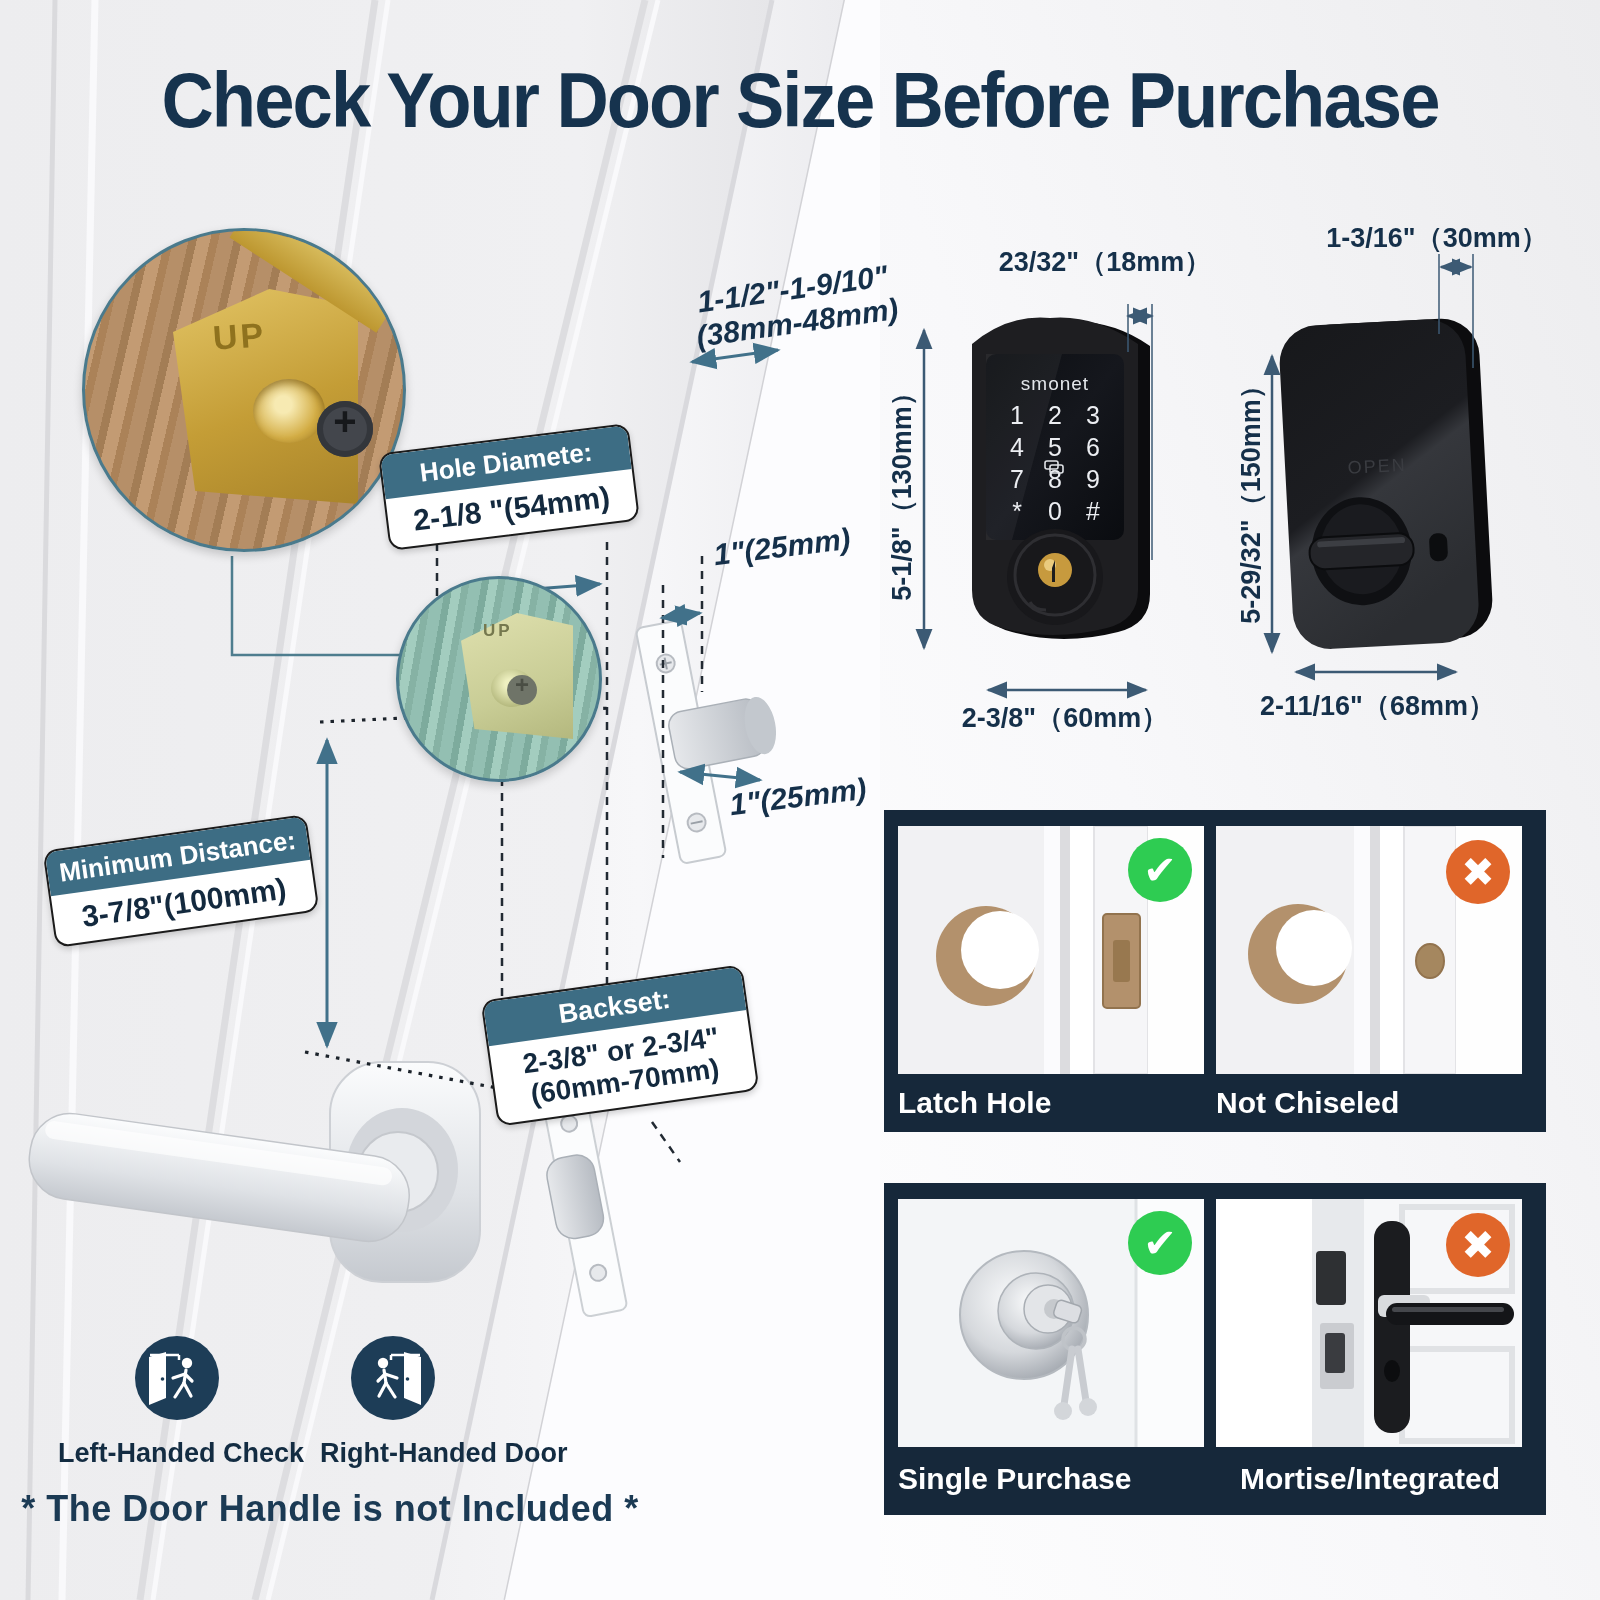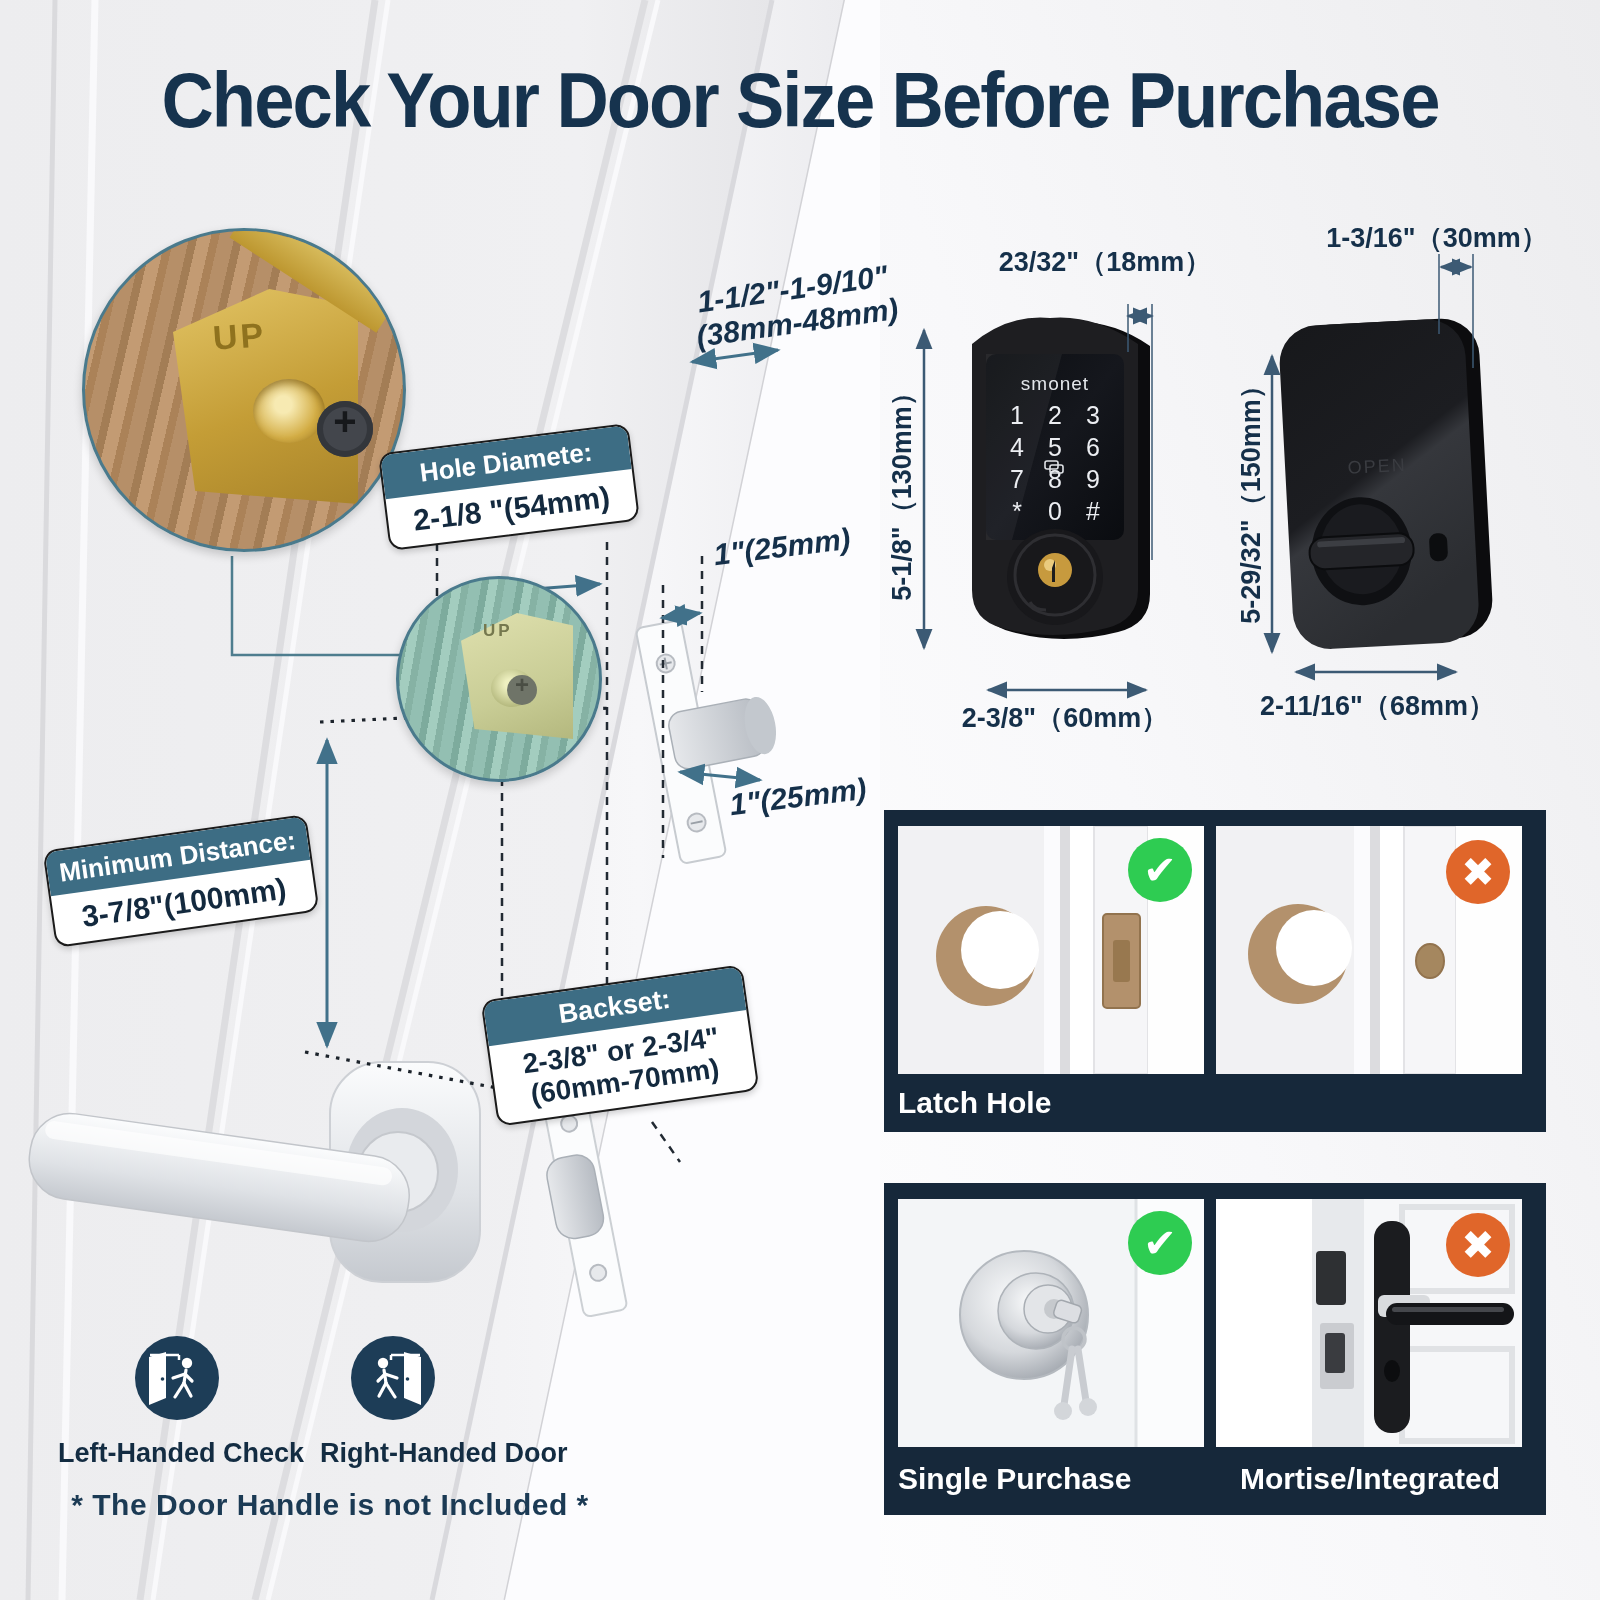--- a/index.html
+++ b/index.html
@@ -32,21 +32,21 @@
   .panel{background:#16283a;}
   .pbox{background:#ffffff;overflow:hidden;}
   .plabel{color:#ffffff;font-weight:bold;font-size:30px;text-align:left;white-space:nowrap;}
   .badge{width:64px;height:64px;border-radius:50%;text-align:center;line-height:64px;
          font-size:40px;font-weight:bold;color:#ffffff;}
   .badge.ok{background:#2ecc52;}
   .badge.no{background:#e0662a;}
   
   .ficon{width:84px;height:84px;}
   .flabel{font-weight:bold;font-size:27px;color:#132c42;text-align:center;white-space:nowrap;}
-  .fnote{font-weight:bold;font-size:30px;color:#1b3a54;text-align:center;white-space:nowrap;letter-spacing:.5px;}
+  .fnote{font-weight:bold;font-size:36px;color:#1b3a54;text-align:center;white-space:nowrap;letter-spacing:.5px;}
 </style>
 </head>
 <body>
 
 <div id="page">
 
   <svg class="abs" style="left:0;top:0;" width="880" height="1600" viewBox="0 0 880 1600">
     <defs>
       <linearGradient id="faceG" x1="0" y1="0" x2="1" y2="0">
         <stop offset="0" stop-color="#ededef"></stop>
@@ -322,20 +322,21 @@
       <rect x="188" y="0" width="52" height="248" fill="#f6f6f8" stroke="#e3e3e6" stroke-width="2"></rect>
       <ellipse cx="214" cy="135" rx="14" ry="17" fill="#a5875f" stroke="#92734e" stroke-width="2"></ellipse>
       <rect x="240" y="0" width="66" height="248" fill="#fefefe"></rect>
     </svg>
   </div>
   <div class="abs badge ok" style="left:1128px;top:838px;">
     <span>✔</span></div>
   <div class="abs badge no" style="left:1446px;top:840px;">
     <span>✖</span></div>
   <div class="abs plabel" style="left:898px;top:1086px;width:306px;">Latch Hole</div>
+  <div class="abs plabel" style="left:1216px;top:1086px;width:306px;">Not Chiseled</div>
 
   <div class="abs panel" style="left:884px;top:1183px;width:662px;height:332px;"></div>
 
   <div class="abs pbox" style="left:898px;top:1199px;width:306px;height:248px;">
     <svg width="306" height="248" viewBox="0 0 306 248">
       <defs>
         <radialGradient id="knobG" cx="0.42" cy="0.38" r="0.75">
           <stop offset="0" stop-color="#fafbfc"></stop>
             <stop offset="0.55" stop-color="#d5d8dc"></stop>
           <stop offset="0.85" stop-color="#a7acb3"></stop>

